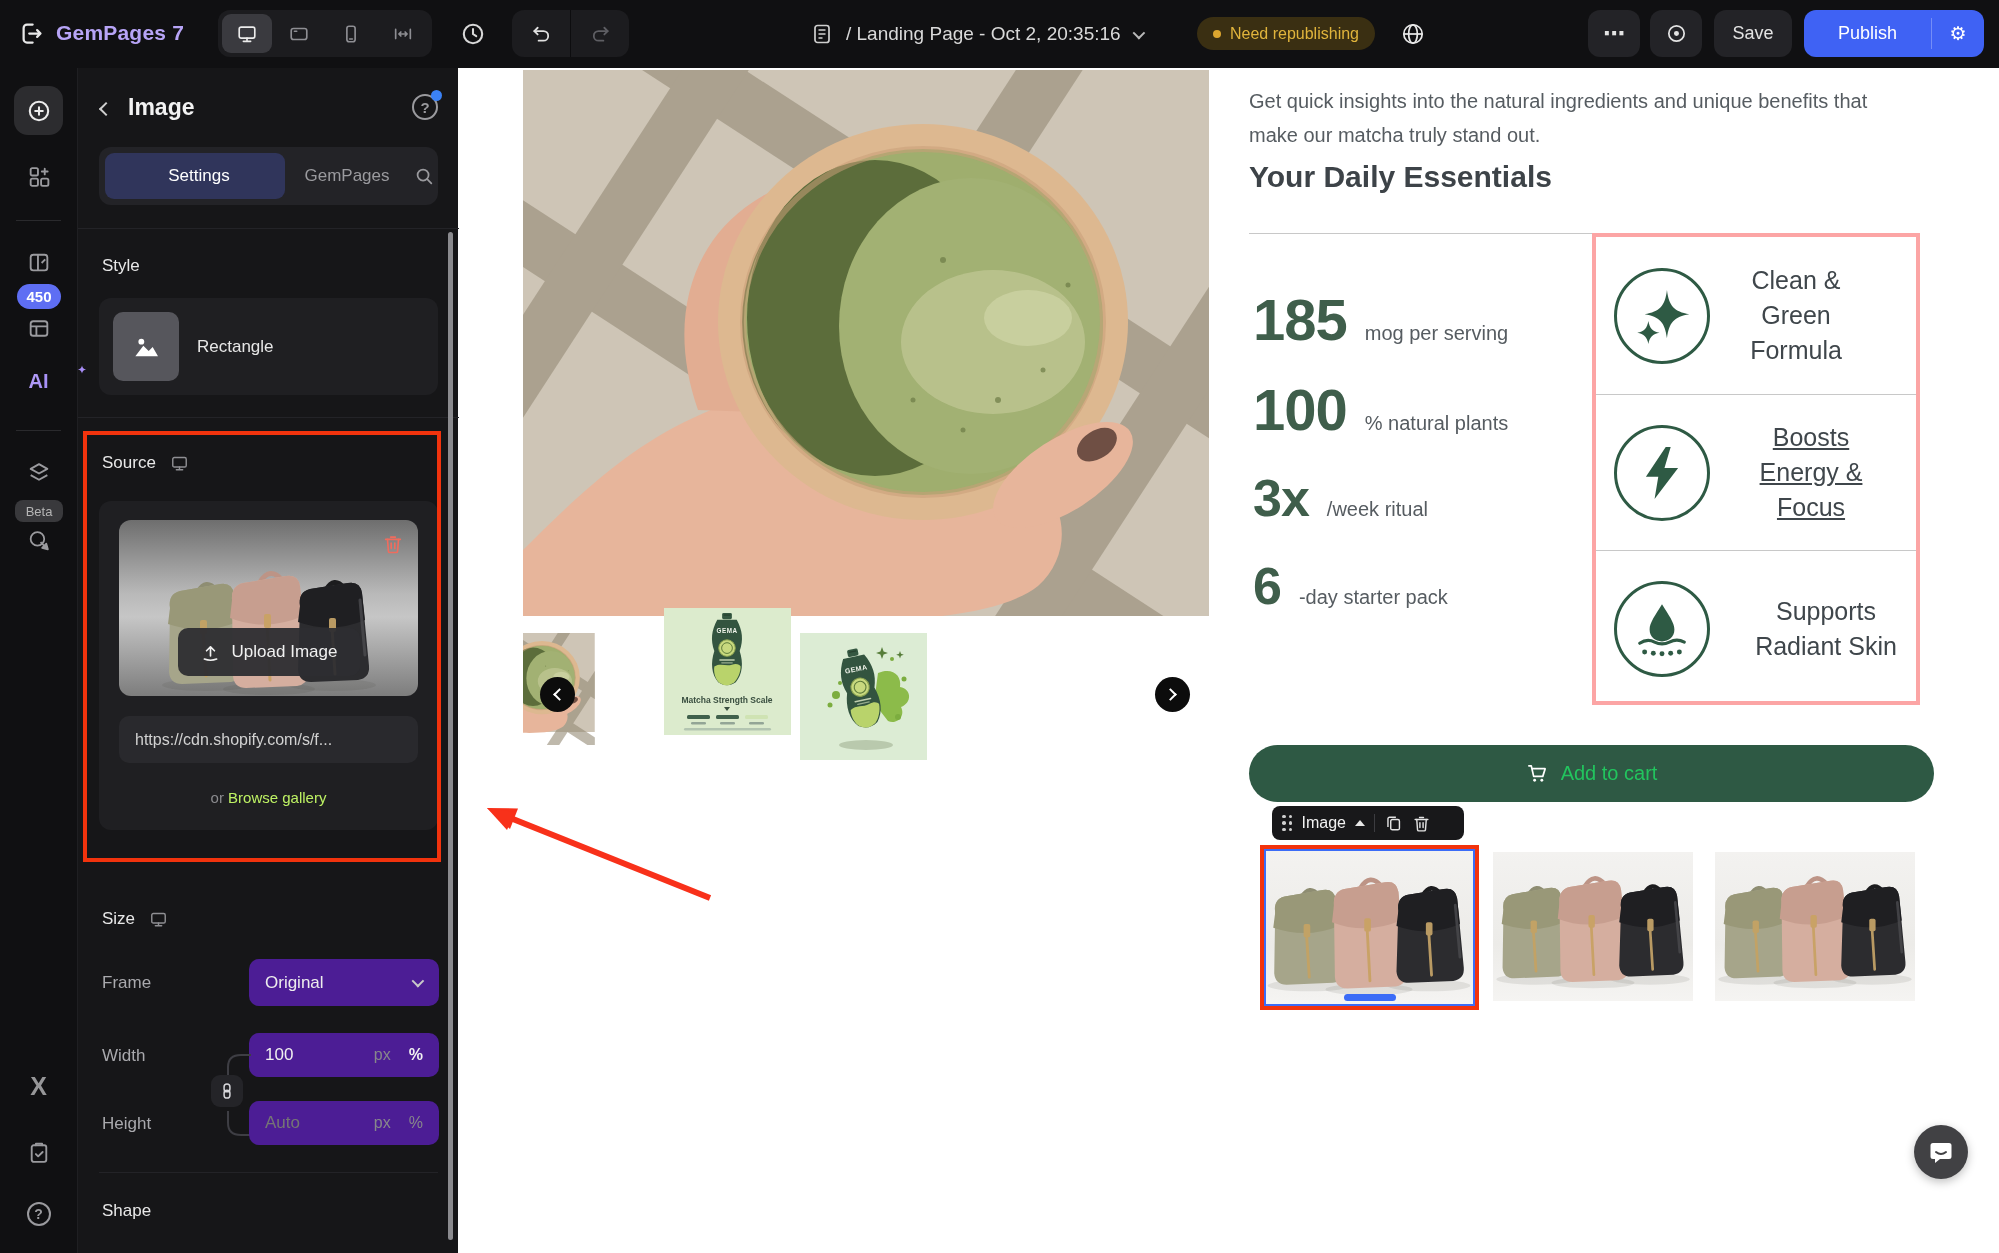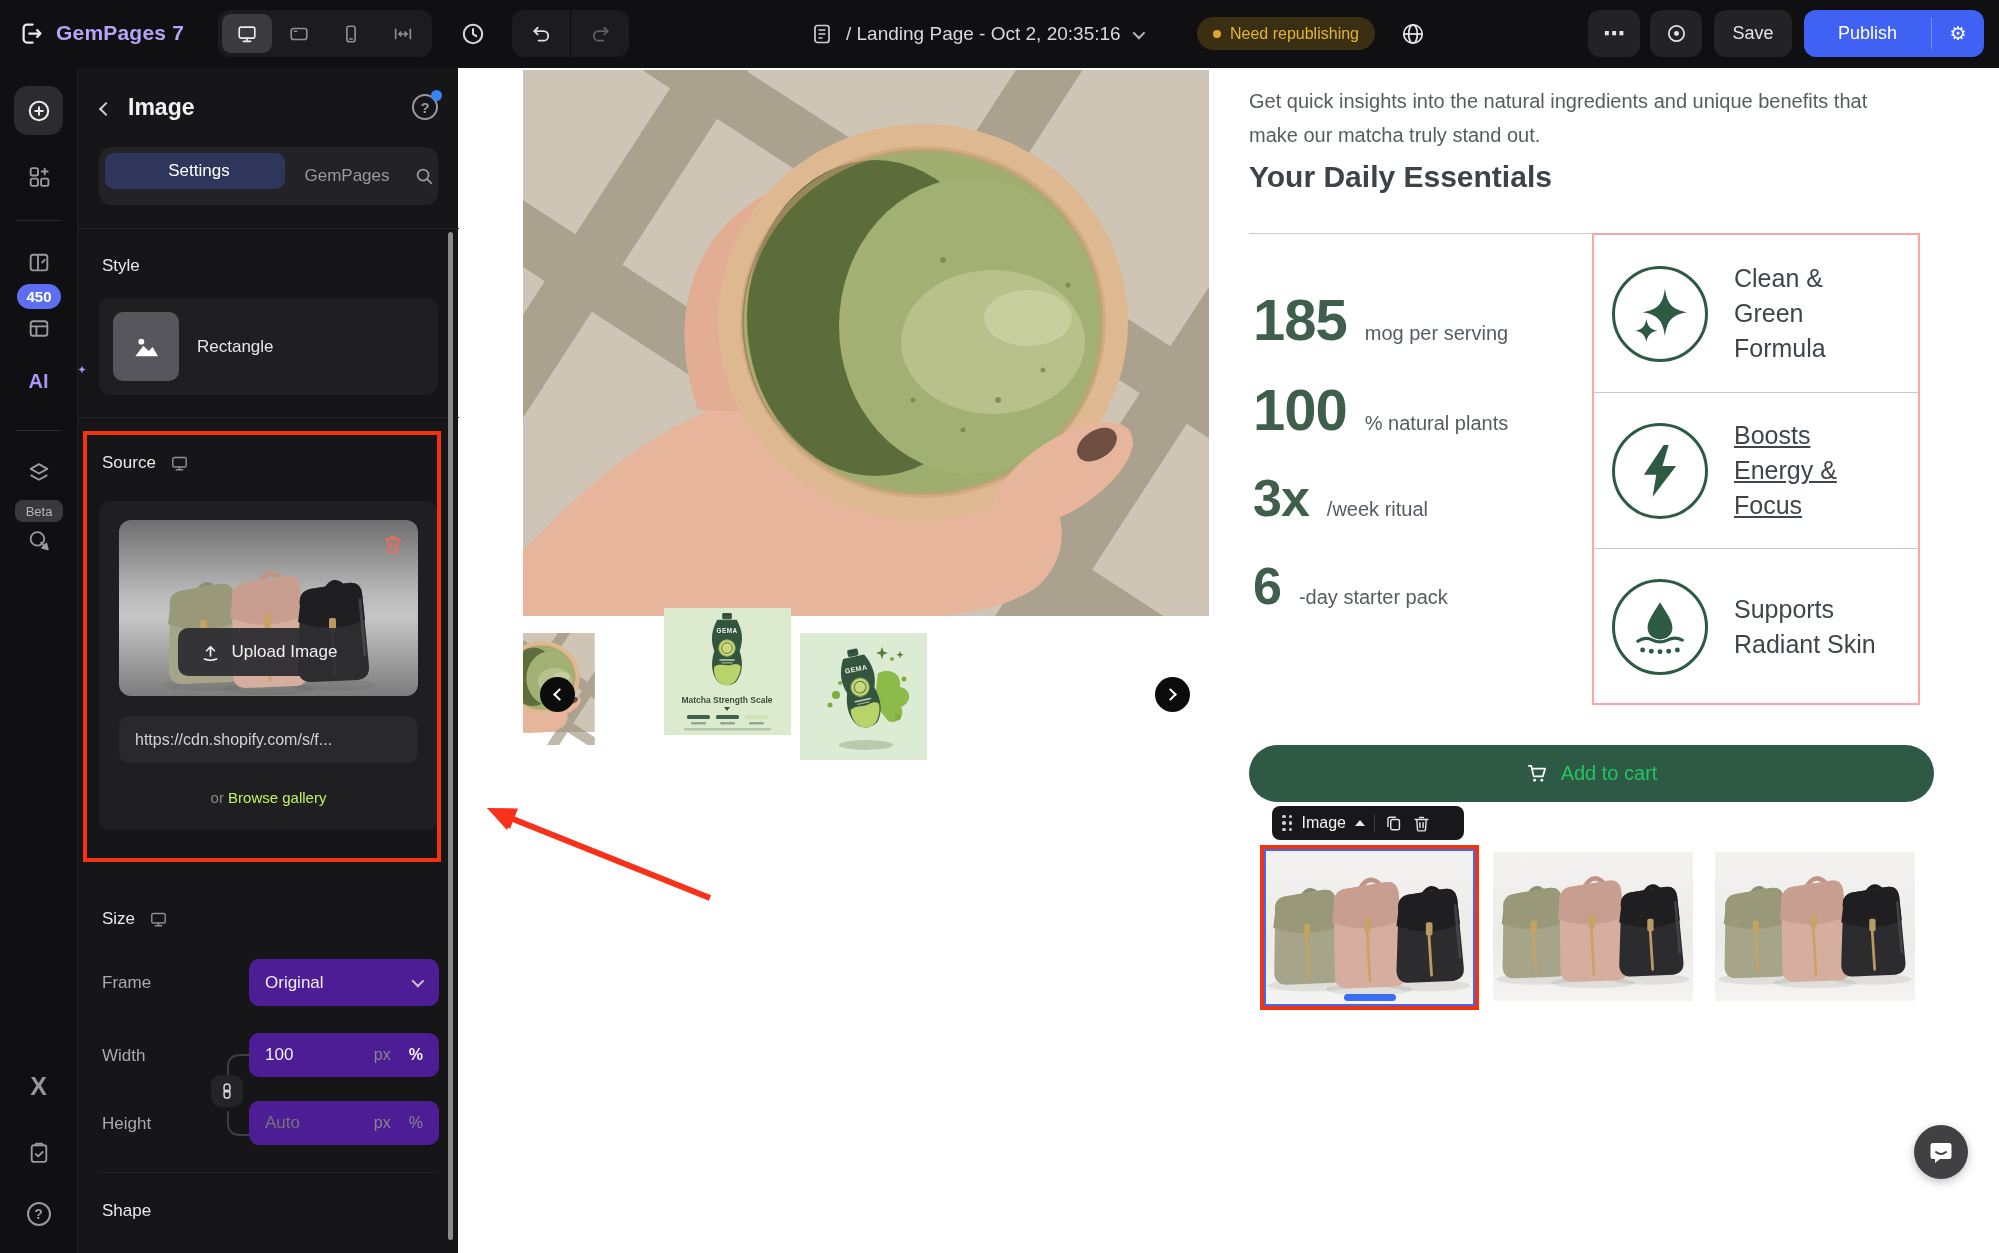--- a/index.html
+++ b/index.html
@@ -36,21 +36,21 @@
   .pill-beta { position:absolute; left:15px; width:48px; height:22px; border-radius:8px; background:#39393c; color:#b5b5b5; font-size:13px; display:flex; align-items:center; justify-content:center; z-index:2; }
   .ai-label { font-size:20px; font-weight:700; background:linear-gradient(110deg,#c9b1fa,#8f7bf5); -webkit-background-clip:text; background-clip:text; color:transparent; position:relative; }
   .x-label { font-size:25px; font-weight:800; color:#969698; }
   .help-circ { width:24px; height:24px; border:2px solid #9a9a9e; border-radius:50%; color:#9a9a9e; font-size:14px; font-weight:700; display:flex; align-items:center; justify-content:center; }
 
   
   .panel { position:absolute; left:77px; top:68px; width:381px; height:1185px; background:#161618; z-index:20; border-left:1px solid #1f1f22; }
   .p-title { font-size:23px; font-weight:600; color:#f2f2f2; }
   .back-chev { display:inline-block; width:10px; height:10px; border-left:2px solid #cfcfcf; border-bottom:2px solid #cfcfcf; transform:rotate(45deg); }
   .tabs { position:absolute; left:21px; top:79px; width:339px; height:58px; background:#232327; border-radius:12px; }
-  .tab-active { position:absolute; left:6px; top:6px; width:180px; height:36px; background:#30355b; border-radius:9px; color:#fff; font-size:17px; font-weight:500; display:flex; align-items:center; justify-content:center;padding-left:8px; }
+  .tab-active { position:absolute; left:6px; top:6px; width:180px; height:46px; background:#30355b; border-radius:9px; color:#fff; font-size:17px; font-weight:500; display:flex; align-items:center; justify-content:center;padding-left:8px; }
   .tab-idle { position:absolute; left:192px; top:6px; width:112px; height:46px; color:#9a9a9e; font-size:17px; display:flex; align-items:center; justify-content:center; }
   .p-div { position:absolute; left:0; width:381px; height:1px; background:#232327; }
   .sec-label { font-size:17px; font-weight:500; color:#e8e8e8; display:flex; align-items:center; gap:14px; }
   .card { position:absolute; background:#1f1f22; border-radius:12px; }
   .style-tile { position:absolute; left:14px; top:14px; width:66px; height:69px; background:#56565c; border-radius:10px; display:flex; align-items:center; justify-content:center; }
   .red-box { position:absolute; left:5px; top:363px; width:358px; height:431px; border:4px solid #f2330d; z-index:6; pointer-events:none; }
   .preview { position:absolute; left:20px; top:19px; width:299px; height:176px; border-radius:12px; overflow:hidden; background:linear-gradient(180deg,#6e6e6e 0%,#b9b9b9 42%,#c6c6c6 55%,#7d7d7d 100%); }
   .upload-btn { position:absolute; left:50%; transform:translateX(-50%); top:108px; width:182px; height:48px; background:rgba(45,45,50,.95); border-radius:10px; display:flex; align-items:center; justify-content:center; gap:11px; color:#f0f0f0; font-size:17px; }
   .url-field { position:absolute; left:20px; top:215px; width:299px; height:47px; background:#29292d; border-radius:10px; display:flex; align-items:center; padding:0 16px; }
   .url-field input { background:transparent; border:none; outline:none; color:#d2d2d2; font-size:16px; width:100%; font-family:inherit; }
@@ -68,21 +68,21 @@
   .thumb { position:absolute; width:127px; height:127px; overflow:hidden; }
   .nav-circ { position:absolute; width:35px; height:35px; border-radius:50%; background:#0c0c0c; display:flex; align-items:center; justify-content:center; z-index:4; }
   .nc-chev { width:9px; height:9px; border-right:2.4px solid #fff; border-top:2.4px solid #fff; }
   .intro { font-size:20px; line-height:34px; color:#565c61; width:655px; }
   .h-title { font-size:30px; font-weight:700; color:#3d4348; }
   .stats-col { position:absolute; left:791px; top:165px; width:343px; height:472px; border-top:1px solid #c8c8c8; }
   .stat-row { position:absolute; left:4px; display:flex; align-items:baseline; gap:18px; }
   .stat-num { font-size:58px; font-weight:700; color:#3f5e4b; letter-spacing:-1px; }
   .stat-num.small { font-size:52px; }
   .stat-lbl { font-size:20px; color:#565c61;margin-top:8px; }
-  .cards-box { position:absolute; left:1134px; top:165px; width:328px; height:472px; border:2px solid #fca5a5; }
+  .cards-box { position:absolute; left:1134px; top:165px; width:328px; height:472px; border:4px solid #fca5a5;text-align:center; }
   .fcard { position:relative; height:157px; display:flex; align-items:center; padding-left:18px; }
   .fcard + .fcard { border-top:1px solid #c8c8c8; }
   .fcircle { width:96px; height:96px; border-radius:50%; border:3.5px solid #2e5a44; display:flex; align-items:center; justify-content:center; flex:0 0 auto; }
   .ftitle { margin-left:26px; font-size:25px; line-height:35px; color:#3f464b; }
   .w1 { width:120px; } .w2 { width:150px;text-decoration:underline; } .w3 { width:185px; }
   .atc-btn { position:absolute; left:791px; top:677px; width:685px; height:57px; border-radius:29px; background:#2e5944; color:#22c55e; font-size:20px; display:flex; align-items:center; justify-content:center; gap:12px; }
   .el-toolbar { position:absolute; left:814px; top:738px; width:192px; height:34px; background:#18181a; border-radius:8px; display:flex; align-items:center; padding:0 10px; gap:9px; z-index:8; }
   .dots6 { display:grid; grid-template-columns:repeat(2,4px); grid-template-rows:repeat(3,4px); gap:2.5px; }
   .dots6 i { width:3.5px; height:3.5px; border-radius:50%; background:#cfcfcf; }
   .el-name { color:#f2f2f2; font-size:16px; }

